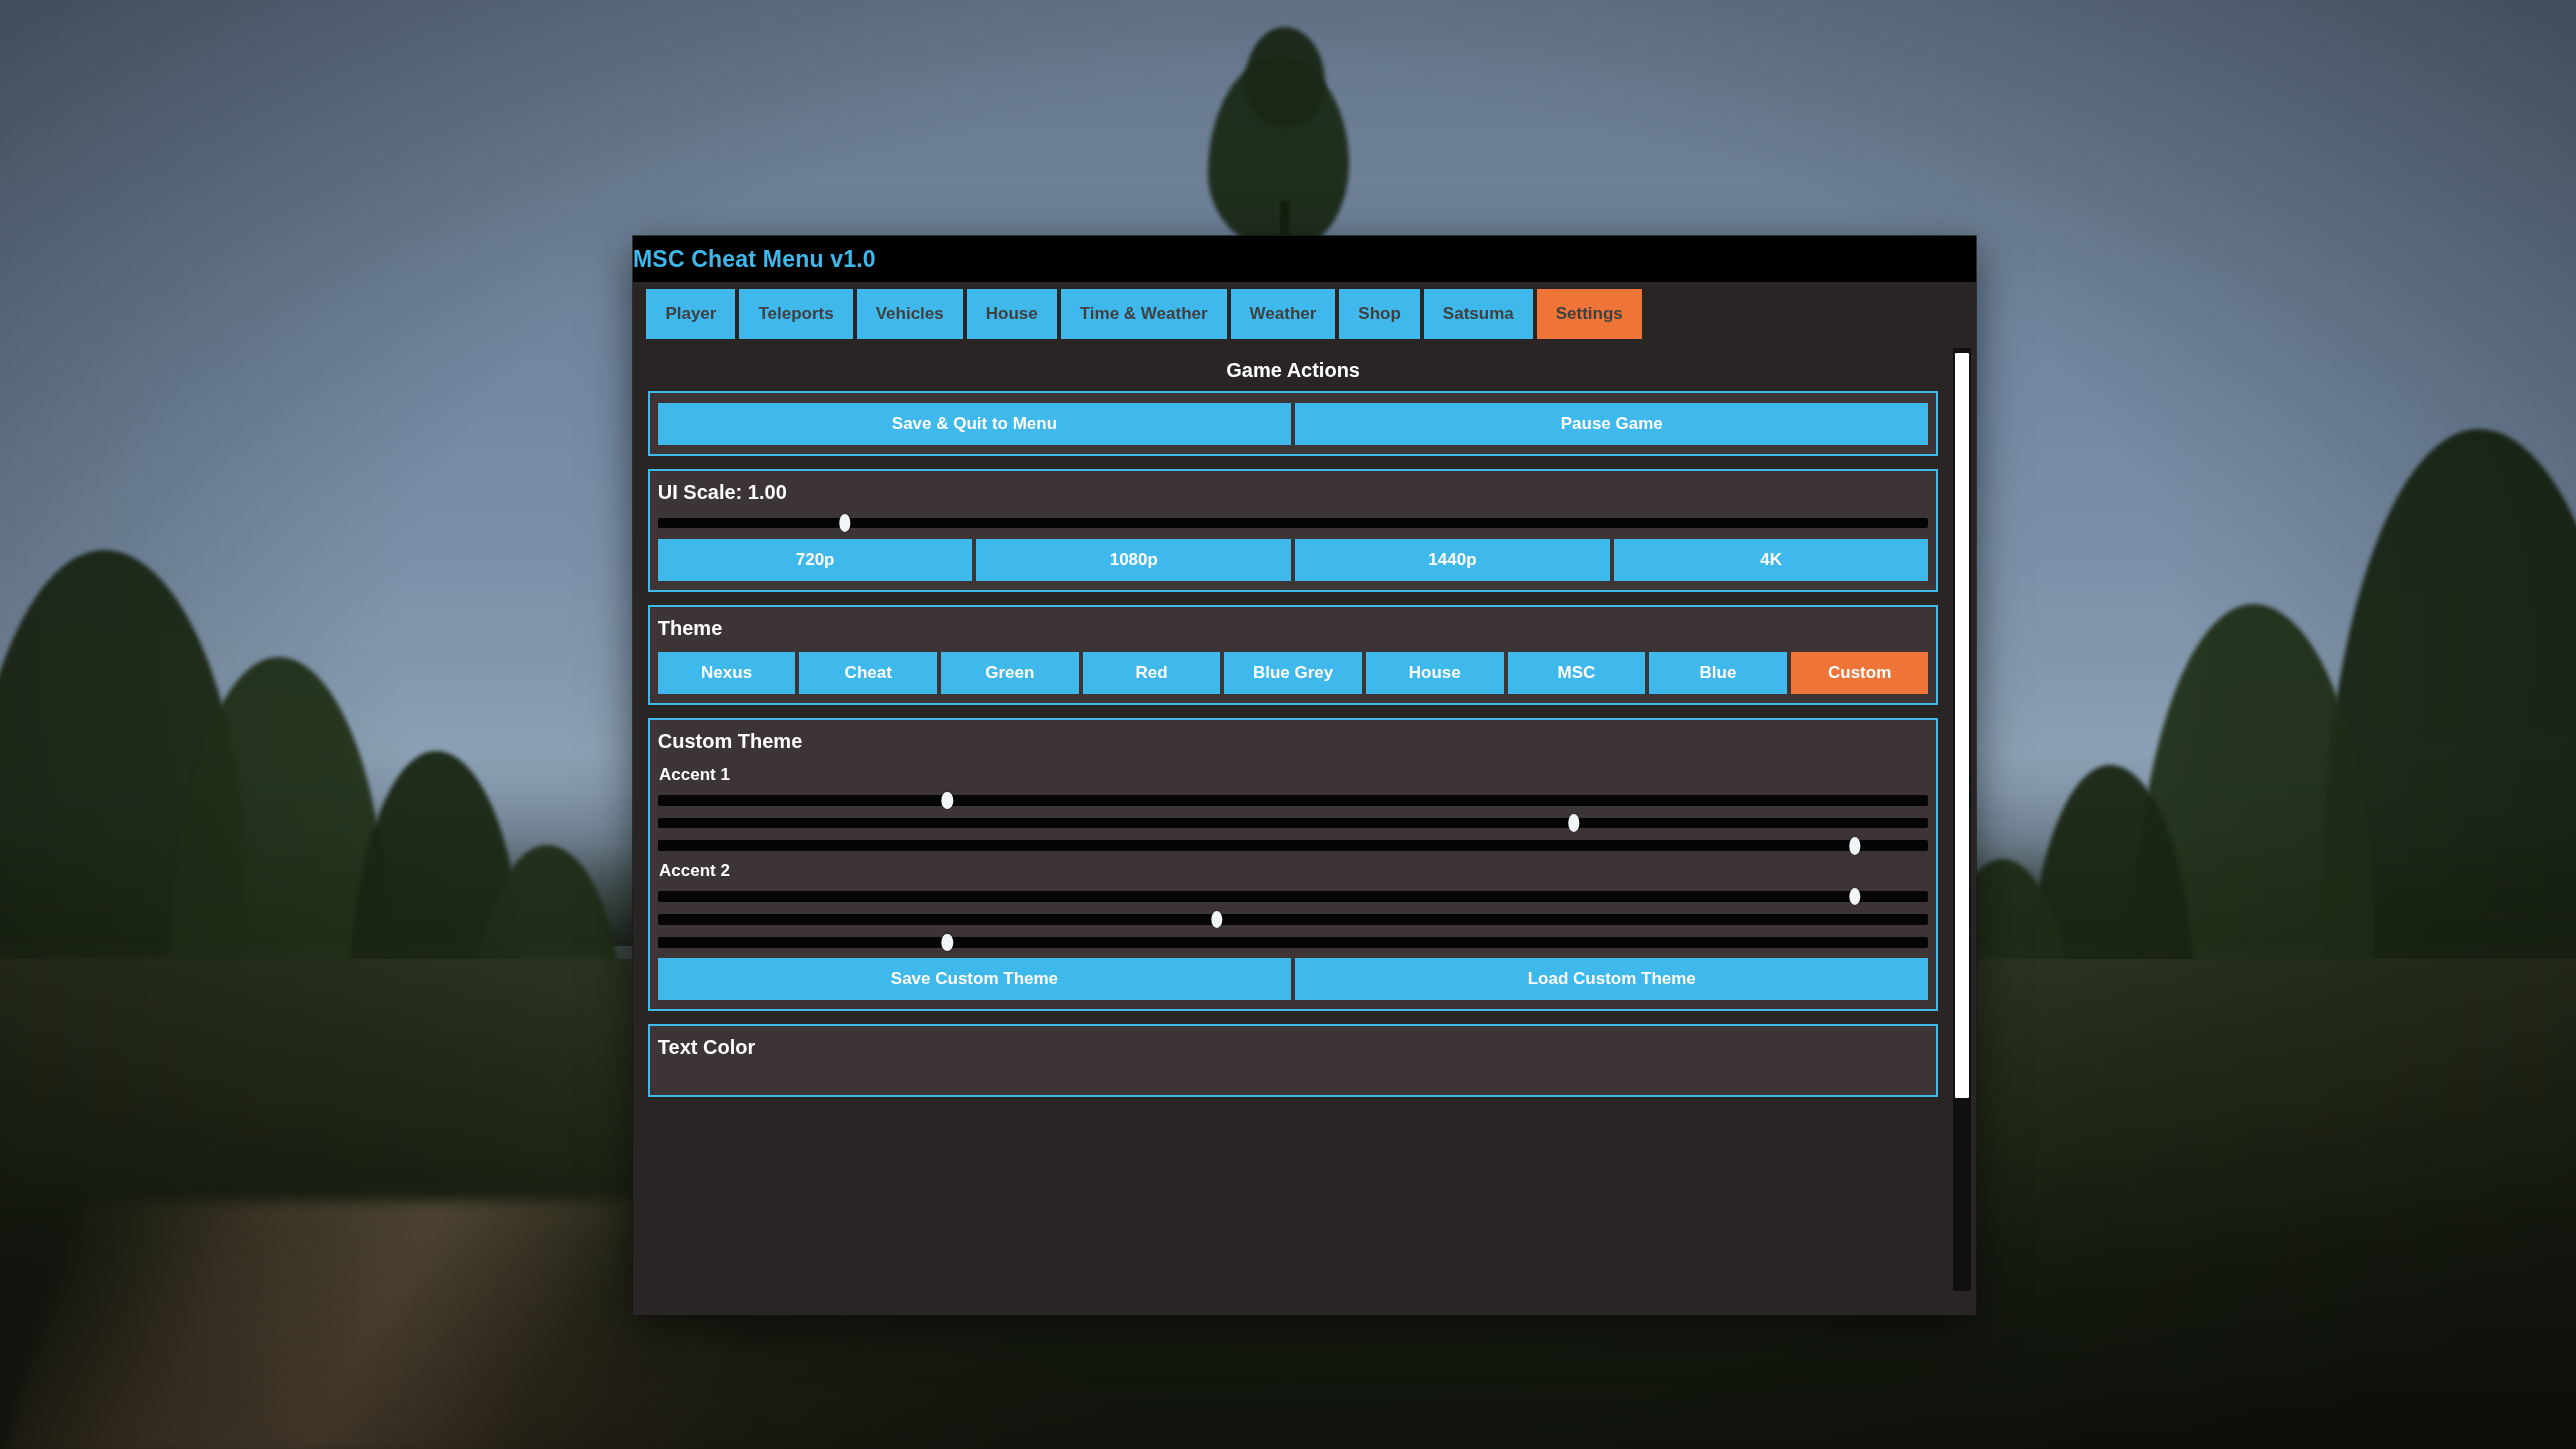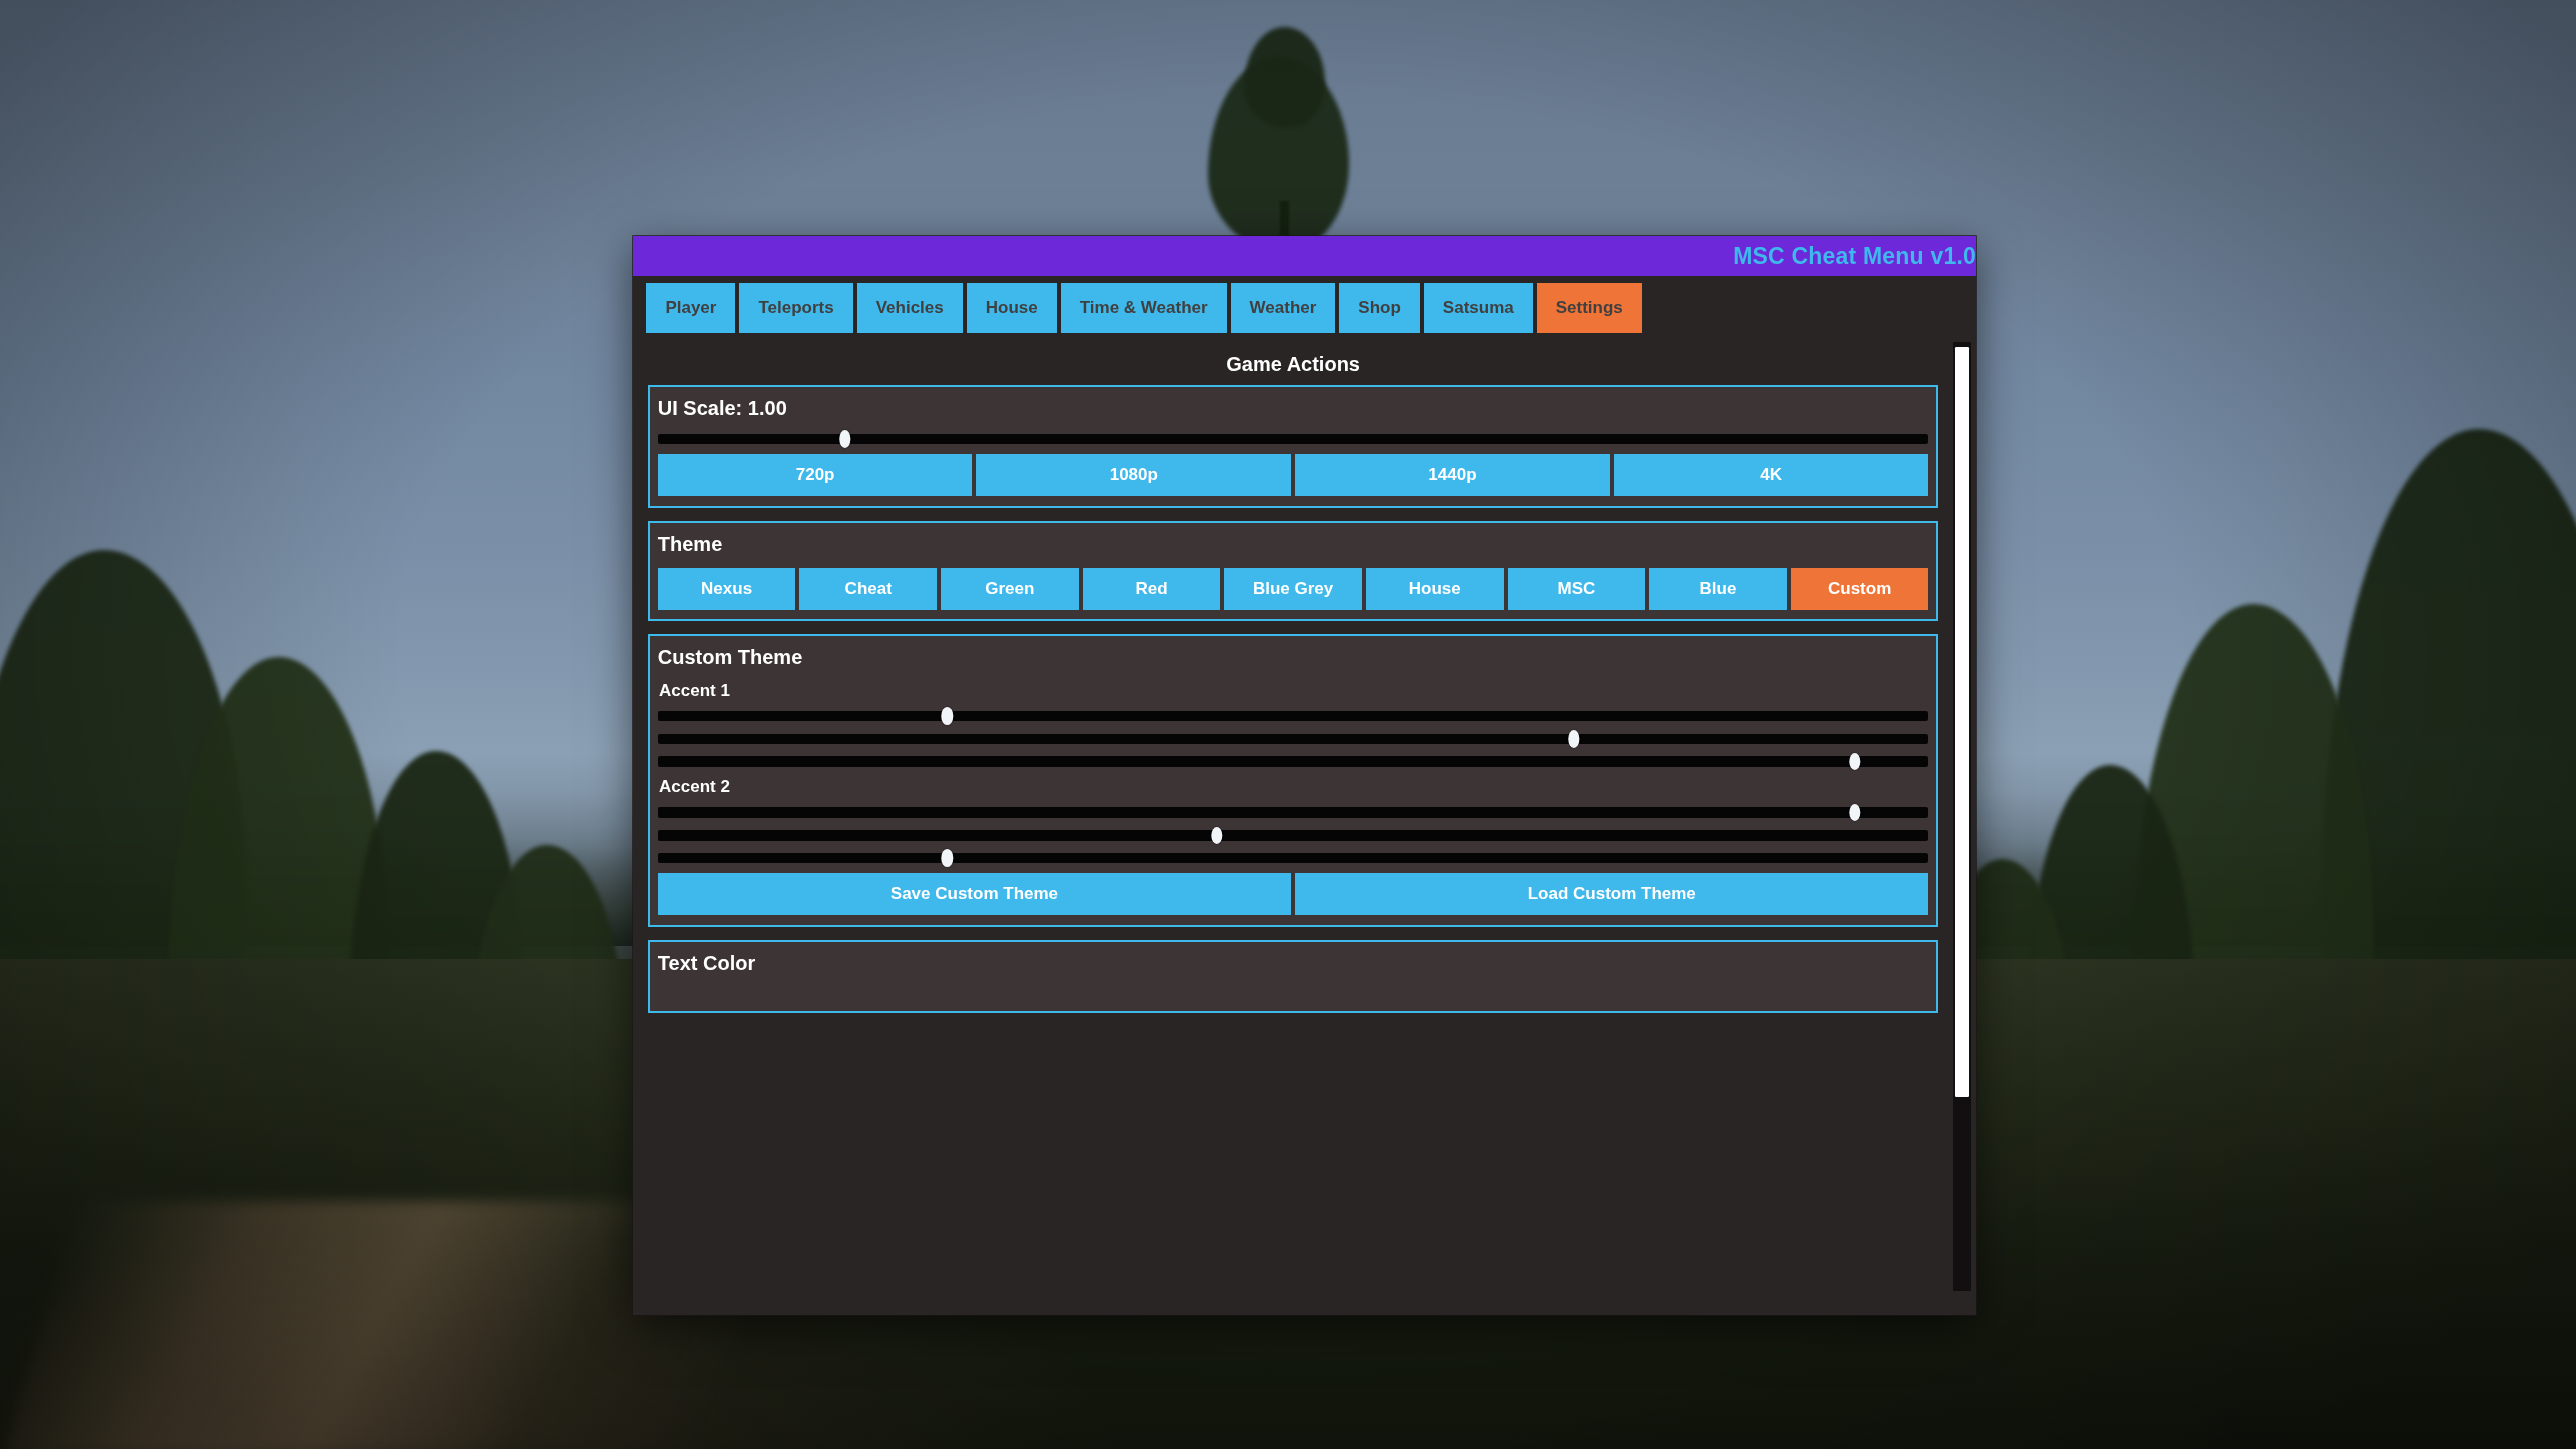--- a/index.html
+++ b/index.html
@@ -88,25 +88,25 @@
     width: 1343px;
     height: 1079px;
     background: #2a2525;
     box-shadow: 0 0 0 0.7px #1a1717, 0 12px 40px rgba(0,0,0,0.55);
     overflow: hidden;
     display: flex;
     flex-direction: column;
   }
 
   .titlebar {
-    height: 40px;
-    background: #6d28d9;
+    height: 46px;
+    background: #000000;
     display: flex;
     align-items: center;
-    justify-content: flex-end;
+    justify-content: flex-start;
     flex: 0 0 auto;
   }
   .titlebar-text {
     color: #3fb8ec;
     font-size: 23px;
     font-weight: bold;
     letter-spacing: 0.2px;
   }
 
   
@@ -283,20 +283,26 @@
       <button class="tab">Weather</button>
       <button class="tab">Shop</button>
       <button class="tab">Satsuma</button>
       <button class="tab active">Settings</button>
     </div>
 
   <div class="content-wrap">
     <div class="content">
 
       <div class="section-title">Game Actions</div>
+      <div class="panel">
+        <div class="btn-row" id="game-actions-row">
+            <button class="btn">Save &amp; Quit to Menu</button>
+            <button class="btn">Pause Game</button>
+          </div>
+      </div>
 
       <div class="panel">
         <div class="panel-title">UI Scale: 1.00</div>
         <div class="slider">
           <div class="track"></div>
           <div class="thumb" id="ui-scale-thumb" style="left: 14.7%;"></div>
         </div>
         <div class="btn-row" id="resolution-row">
             <button class="btn">720p</button>
             <button class="btn">1080p</button>

